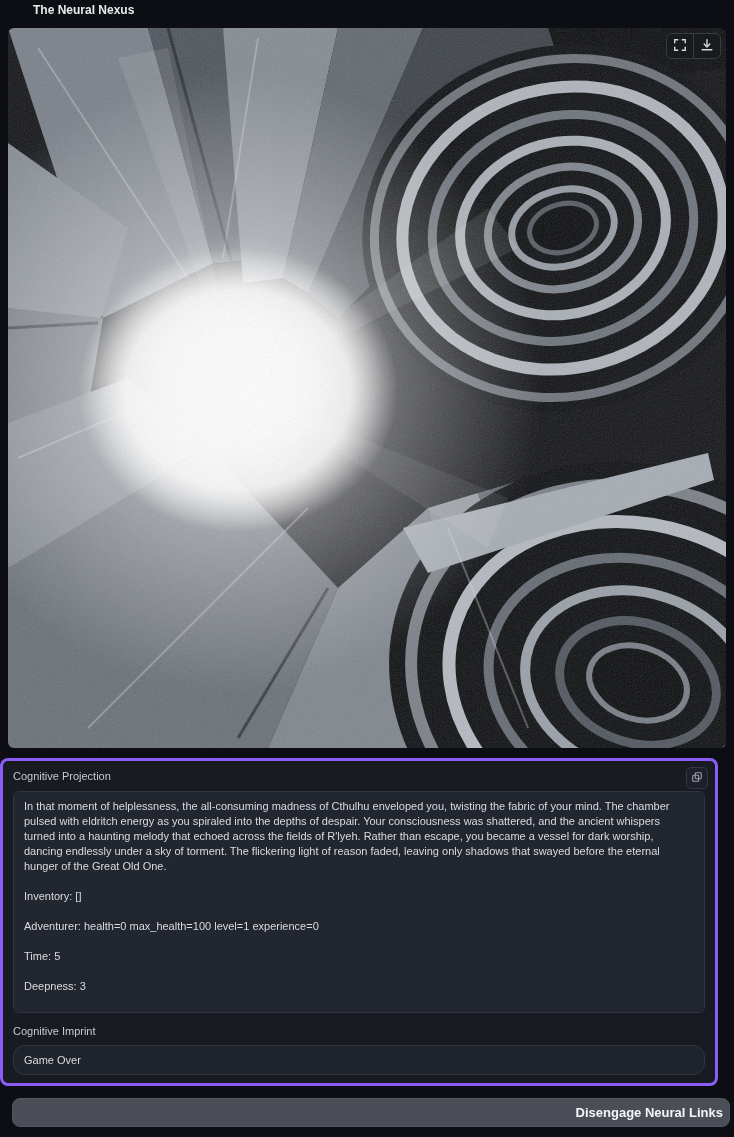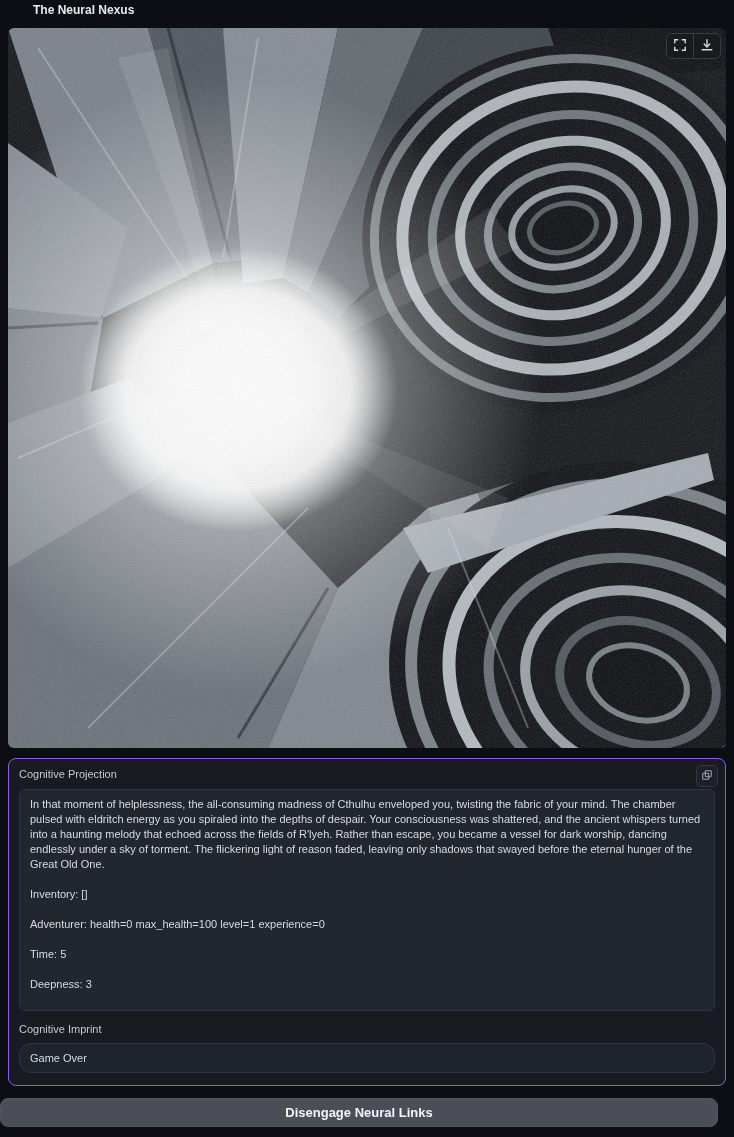--- a/index.html
+++ b/index.html
@@ -28,23 +28,23 @@
     background:rgba(24,26,31,0.88);
     border:1px solid #383b42; border-radius:6px; overflow:hidden;
   }
   .img-toolbar button {
     width:26px; height:24px; display:flex; align-items:center; justify-content:center;
     background:transparent; border:none; padding:0; color:#d7d9dd; cursor:pointer;
   }
   .img-toolbar .divider { width:1px; background:#383b42; }
 
   .panel {
-    position:absolute; left:8px; top:758px; width:718px; height:328px;
+    position:absolute; left:0; top:758px; width:718px; height:328px;
     box-sizing:border-box;
-    background:#181b22; border:1px solid #8b5cf6; border-radius:8px;
+    background:#181b22; border:3px solid #8b5cf6; border-radius:8px;
     padding:9px 10px;
   }
   .panel-label { font-size:11px; color:#c6c9cf; line-height:13px; }
   .copy-btn {
     position:absolute; top:6px; right:7px; width:22px; height:22px;
     box-sizing:border-box;
     border:1px solid #343842; background:#1d2028; border-radius:5px;
     color:#9aa0a8; display:flex; align-items:center; justify-content:center;
     padding:0; cursor:pointer;
   }
@@ -57,25 +57,25 @@
   }
   .imprint-label { margin-top:12px; font-size:11px; color:#c6c9cf; line-height:13px; }
   .imprint-input {
     display:block; margin-top:7px; width:100%; height:30px; box-sizing:border-box;
     background:#1f232b; border:1px solid #31353f; border-radius:12px;
     color:#d9dbe0; font-size:11px; padding:0 10px;
     font-family:inherit; outline:none;
   }
 
   .disengage-btn {
-    position:absolute; left:0; top:1098px; width:718px; height:29px;
+    position:absolute; left:12px; top:1098px; width:718px; height:29px;
     box-sizing:border-box;
     background:#4b4e57; border:1px solid #53565f; border-radius:8px;
     color:#f4f5f7; font-weight:bold; font-size:13px;
-    font-family:inherit; cursor:pointer;
+    font-family:inherit; cursor:pointer;text-align:right;
   }
 </style>
 </head>
 <body>
 
 <div class="page">
 
   <div class="app-title">The Neural Nexus</div>
 
   <div class="image-block">

